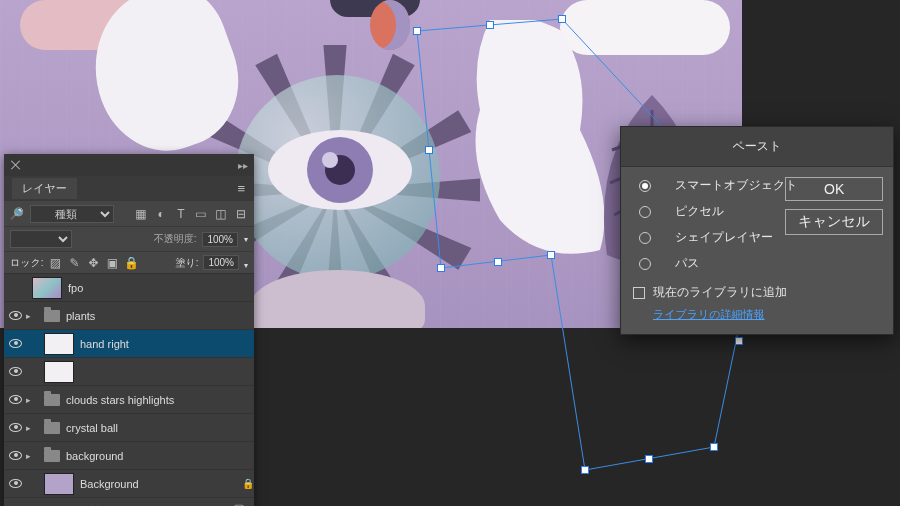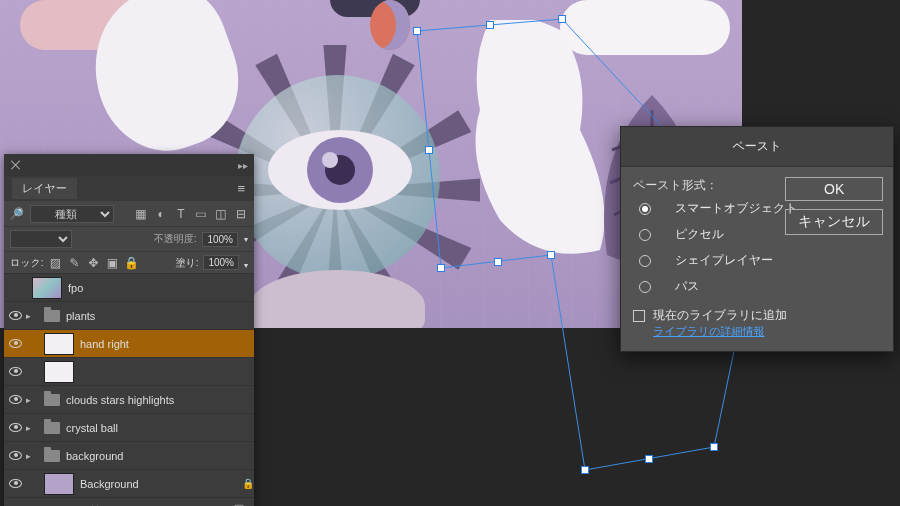--- a/index.html
+++ b/index.html
@@ -46,21 +46,21 @@
 
   .lp-controls { display:flex; align-items:center; padding:3px 6px; gap:6px; border-top:1px solid #393939; font-size:10px;}
   .lp-controls .lbl { color:#aaa; }
   .lp-pct { background:#383838; border:1px solid #555; color:#ddd; padding:1px 4px; font-size:10px;}
   .chev { font-size:8px; }
 
   .lp-lock { display:flex; align-items:flex-end; padding:3px 6px; gap:5px; border-top:1px solid #393939; font-size:10px;}
 
   .layer-list { background:#3c3c3c; }
   .layer { display:flex; align-items:center; height:28px; border-top:1px solid #333; padding-right:0; }
-  .layer.sel { background:#a16207; }
+  .layer.sel { background:#0c4a6e; }
   .vis { width:22px; display:flex; align-items:center; justify-content:center; }
   .eyeico { width:13px; height:9px; border:1px solid #ccc; border-radius:50%; position:relative;}
   .eyeico::after{content:"";position:absolute;left:4px;top:1px;width:4px;height:4px;background:#ccc;border-radius:50%;}
   .indent { width:12px; }
   .toggle { width:12px; color:#bbb; font-size:9px; }
   .thumb { width:30px; height:22px; background:#876a9e; border:1px solid #222; margin:0 6px; flex-shrink:0;}
   .thumb.img { background:linear-gradient(135deg,#d8b8c8,#8ec3c5,#a78cc4);}
   .thumb.folder { width:16px; height:12px; background:#888; border:none; position:relative; border-radius:1px;}
   .thumb.folder::before{content:"";position:absolute;top:-3px;left:0;width:7px;height:3px;background:#888;border-radius:1px 1px 0 0;}
   .thumb.white { background:#f2f0f3;}
@@ -73,21 +73,21 @@
 
   
   .dialog { position:absolute; right:6px; top:126px; width:274px; background:#535353; color:#e6e6e6; font-size:12px; box-shadow:0 6px 20px rgba(0,0,0,.6); border:1px solid #2b2b2b;}
   .dlg-title { height:40px; display:flex; align-items:center; justify-content:center; background:#424242; font-size:12px; border-bottom:1px solid #333;}
   .dlg-body { padding:10px 12px 12px; position:relative;}
   .dlg-section { color:#ddd; margin-bottom:6px;}
   .radio-group { padding-left:6px; display:flex; flex-direction:column; gap:9px; margin-bottom:12px;}
   .radio { display:flex; align-items:center; gap:24px; cursor:pointer;}
   .r { width:12px; height:12px; border:1px solid #ccc; border-radius:50%; position:relative; flex-shrink:0;}
   .r.on::after{content:"";position:absolute;left:2px;top:2px;width:6px;height:6px;background:#fff;border-radius:50%;}
-  .chk-row { display:flex; align-items:center; gap:8px; }
+  .chk-row { display:flex; align-items:center; gap:8px; margin-bottom:6px;}
   .chk { width:12px; height:12px; border:1px solid #ccc; flex-shrink:0;}
   .link { color:#4aa3ff; text-decoration:underline; cursor:pointer; padding-left:20px; font-size:11px;}
   .dlg-btns { position:absolute; right:10px; top:10px; display:flex; flex-direction:column; gap:8px;}
   .btn { min-width:62px; padding:3px 12px; border:1px solid #aaa; border-radius:0; background:transparent; color:#eee; font-size:14px; text-align:center; cursor:pointer;}
 </style>
 </head>
 <body>
 
 <div class="canvas">
   <div class="c1 cloud"></div>
@@ -284,21 +284,20 @@
   </div>
 </div>
 
 <div class="dialog">
   <div class="dlg-title">ペースト</div>
   <div class="dlg-body">
     <div class="dlg-btns">
       <div class="btn">OK</div>
       <div class="btn">キャンセル</div>
     </div>
-    <div class="dlg-section">ペースト形式：</div>
     <div class="radio-group">
       <div class="radio">
         <div class="r on"></div>
         <span>スマートオブジェクト</span>
       </div>
       <div class="radio">
         <div class="r"></div>
         <span>ピクセル</span>
       </div>
       <div class="radio">

